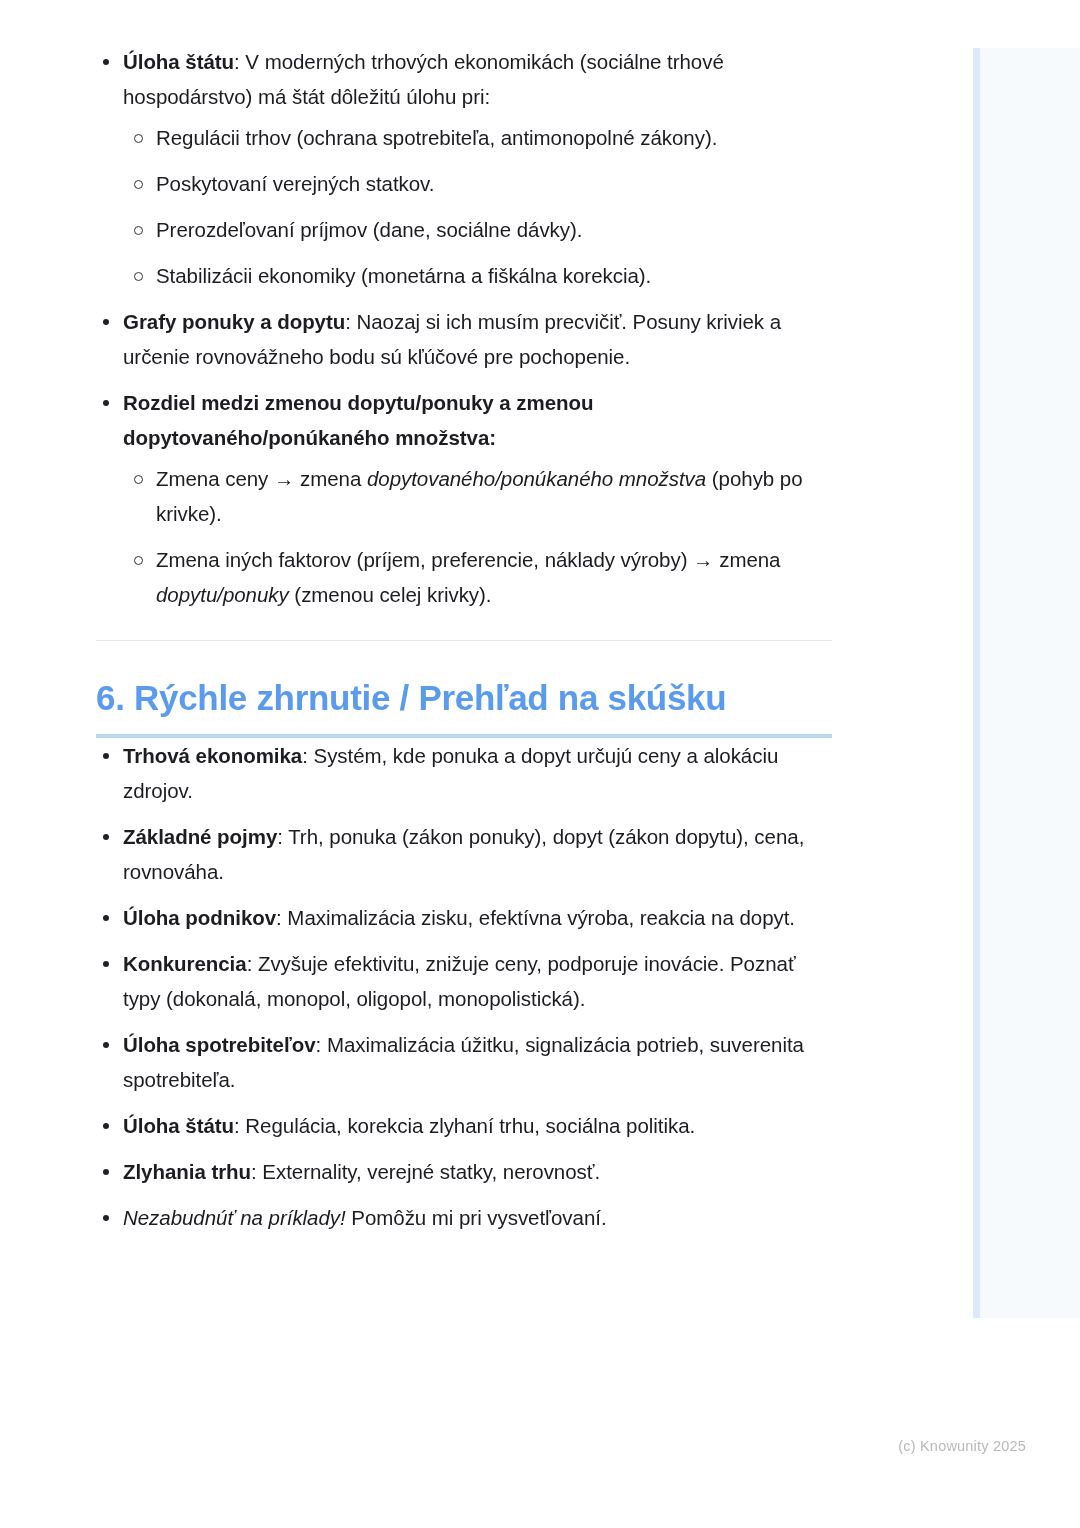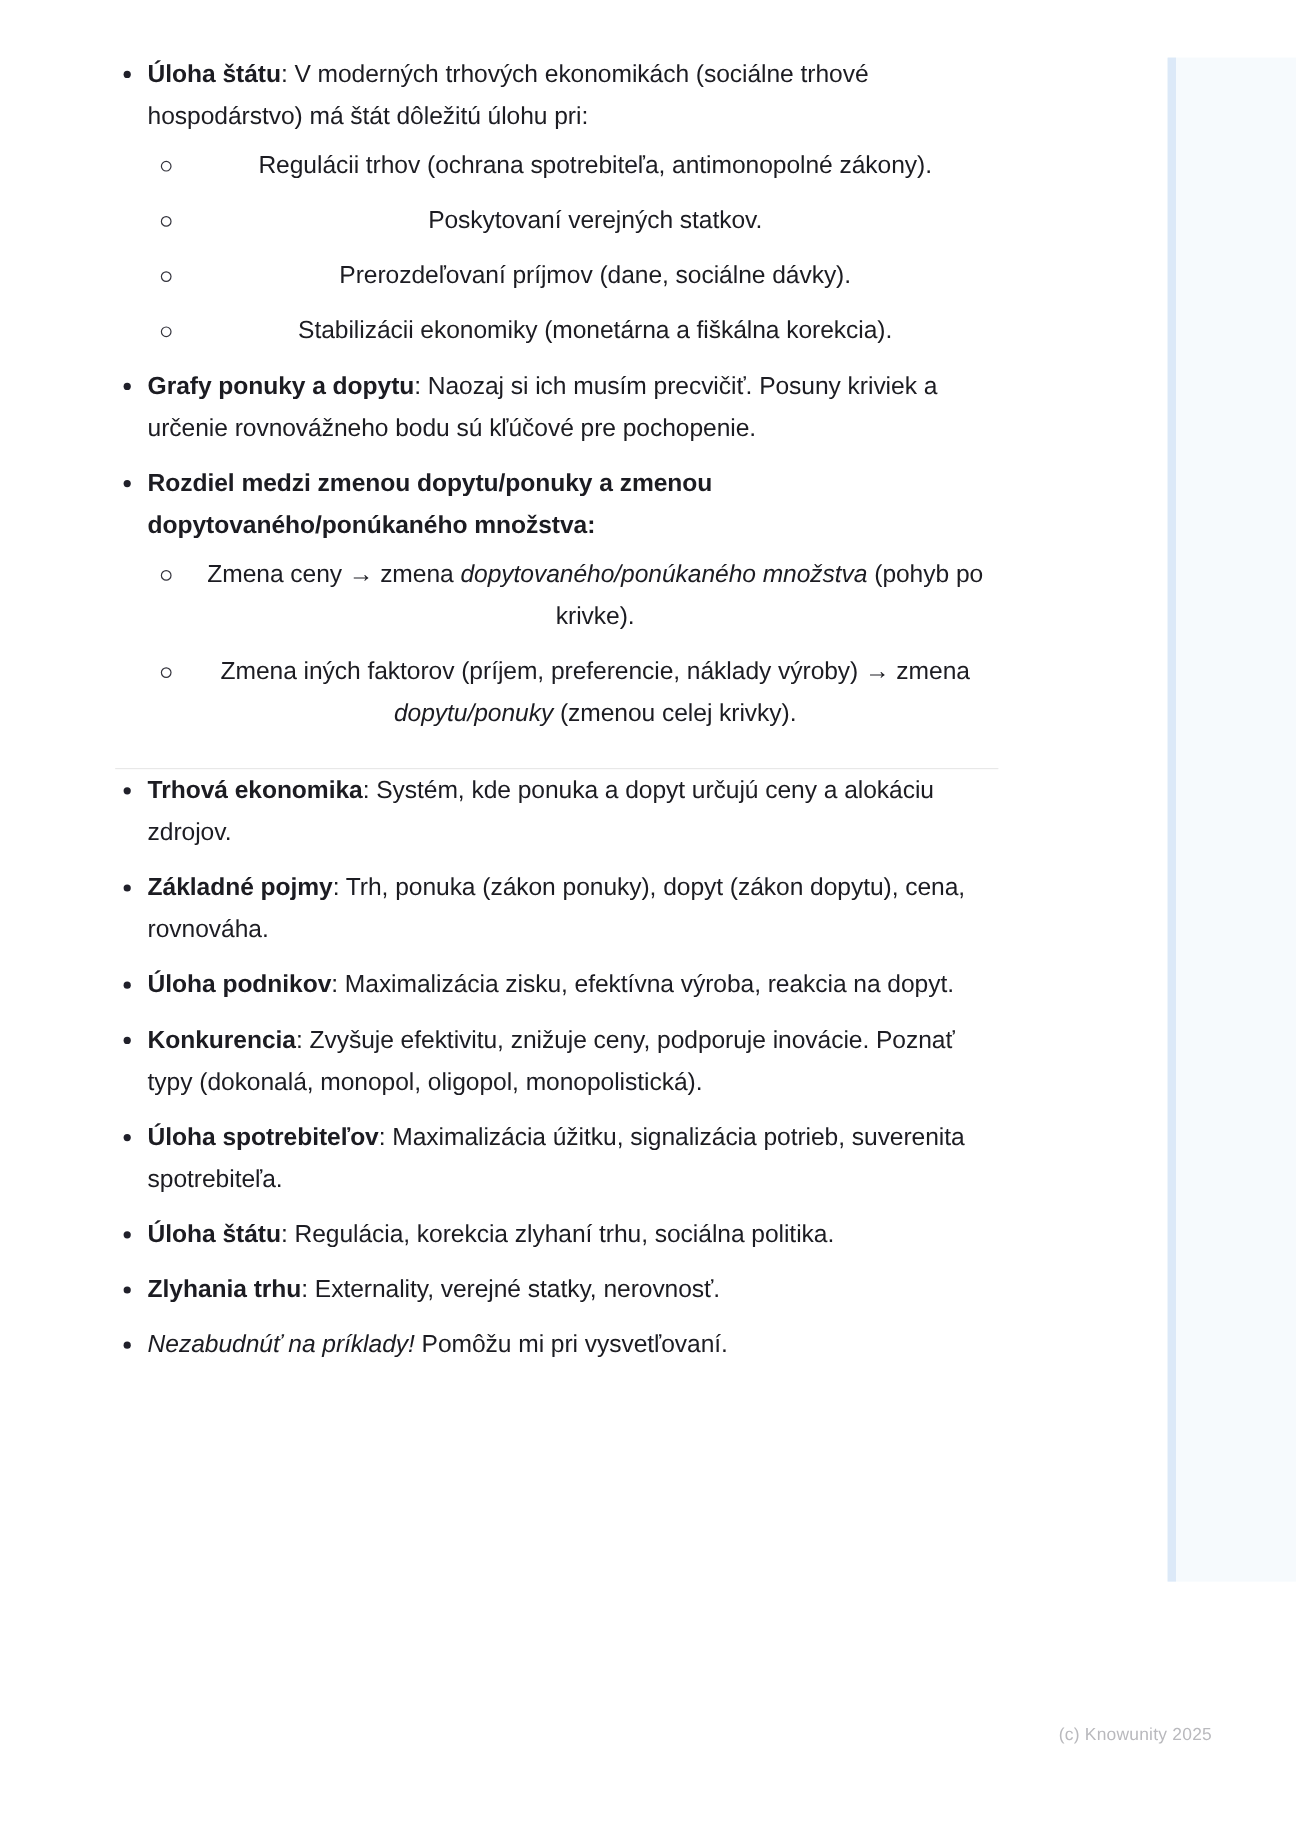--- a/index.html
+++ b/index.html
@@ -67,21 +67,20 @@
     padding: 0;
   }
   ul.lvl2 > li.bullet2 {
     position: relative;
     padding-left: 33px;
     font-size: 20.5px;
     line-height: 35px;
     margin-bottom: 11px;
     color: #1c1c22;
     letter-spacing: -0.05px;
-    text-align: center;
   }
   ul.lvl2 > li.bullet2::before {
     content: "";
     position: absolute;
     left: 11px;
     top: 14px;
     width: 7px;
     height: 7px;
     border-radius: 50%;
     border: 1.4px solid #33333c;
@@ -110,21 +109,21 @@
     letter-spacing: -0.3px;
     line-height: 1.15;
   }
 
   ul.summary-list {
   }
 
   
   #footer-copyright {
     position: absolute;
-    left: 0;
+    left: 16px;
     top: 1438px;
     width: 1010px;
     text-align: right;
     font-size: 14.5px;
     color: #b9b9bd;
     letter-spacing: 0.2px;
   }
 </style>
 </head>
 <body>
@@ -158,20 +157,21 @@
         <li class="bullet2">
           <span>Zmena iných faktorov (príjem, preferencie, náklady výroby) → zmena </span><span class="ital">dopytu/ponuky</span><span> (zmenou celej krivky).</span>
         </li>
       </ul>
     </li>
 
   </ul>
 
   <hr class="section-divider">
 
+  <h2 class="section-heading">6. Rýchle zhrnutie / Prehľad na skúšku</h2>
 
   <ul class="lvl1 summary-list">
     <li class="bullet1">
       <span class="lbl">Trhová ekonomika</span><span>: Systém, kde ponuka a dopyt určujú ceny a alokáciu zdrojov.</span>
     </li>
     <li class="bullet1">
       <span class="lbl">Základné pojmy</span><span>: Trh, ponuka (zákon ponuky), dopyt (zákon dopytu), cena, rovnováha.</span>
     </li>
     <li class="bullet1">
       <span class="lbl">Úloha podnikov</span><span>: Maximalizácia zisku, efektívna výroba, reakcia na dopyt.</span>

